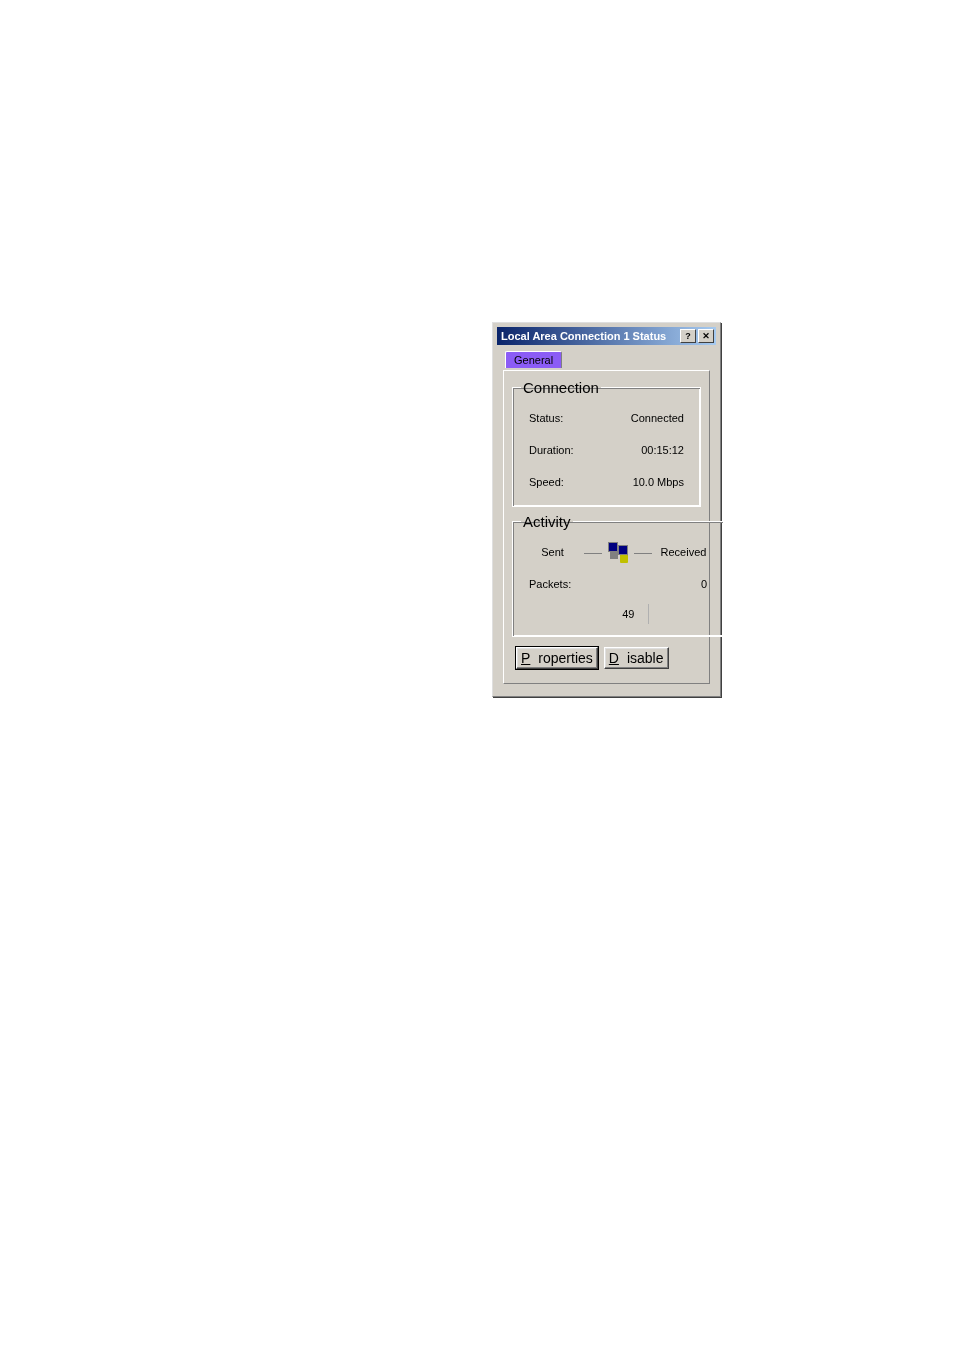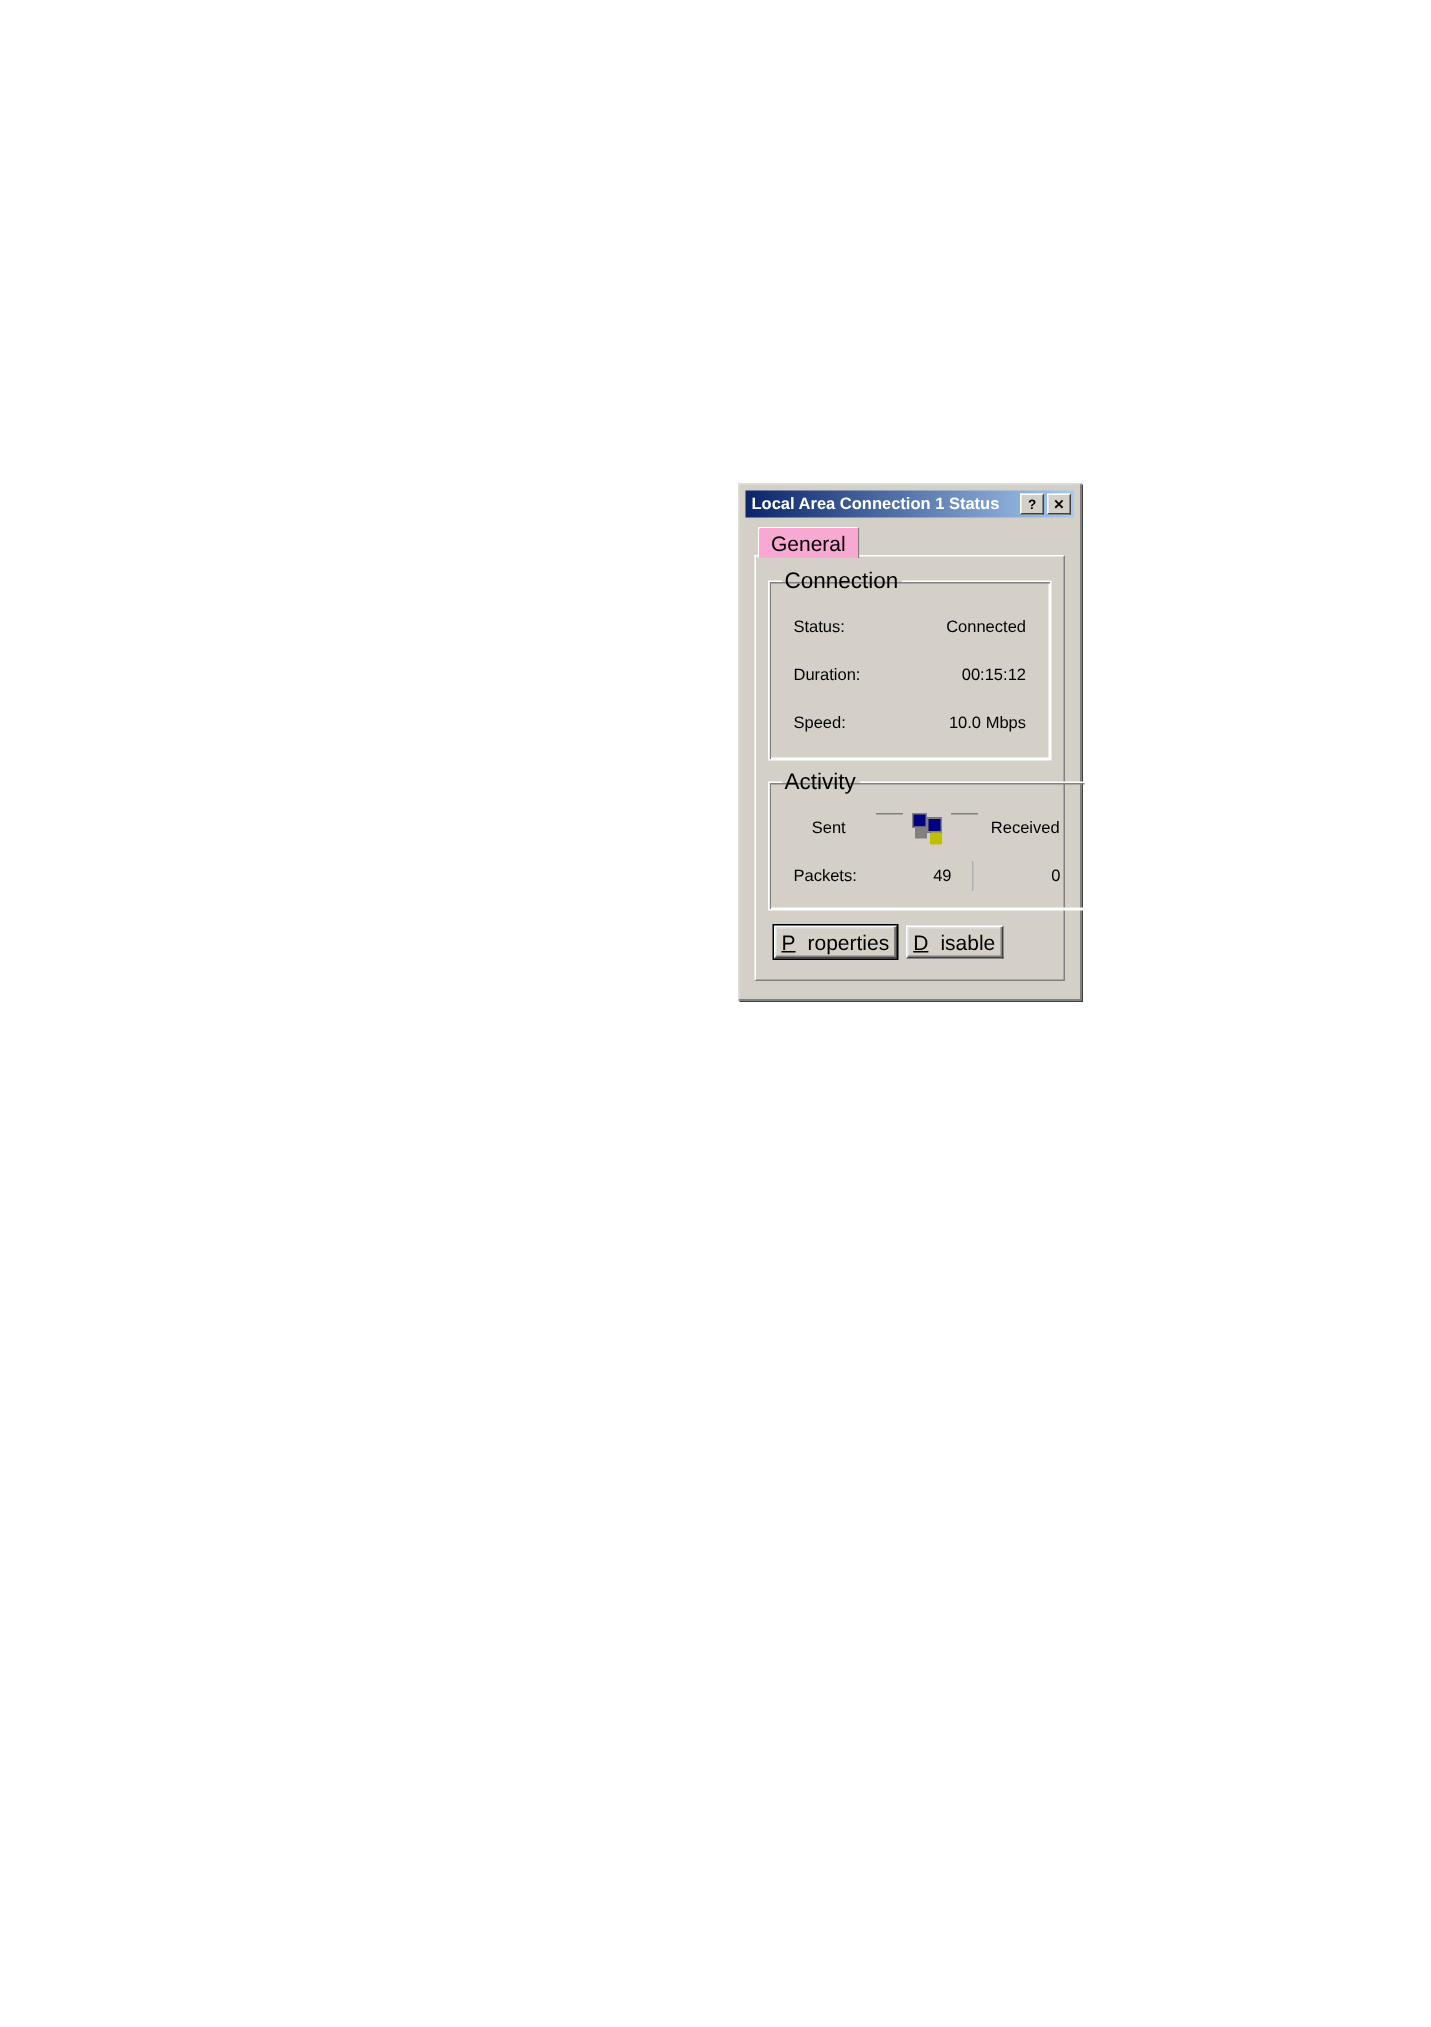--- a/index.html
+++ b/index.html
@@ -57,28 +57,28 @@
       padding: 6px 6px 8px 6px;
     }
     .tabstrip {
       height: 20px;
       position: relative;
     }
     .tab {
       position: absolute;
       top: 0;
       left: 2px;
-      background: #f9a8d4;
+      background: #8b5cf6;
       border: 1px solid #ffffff;
       border-right-color: #808080;
       border-bottom: none;
       border-top-left-radius: 2px;
       border-top-right-radius: 2px;
       padding: 2px 8px 2px 8px;
-      font-size: 14px;
+      font-size: 11px;
       z-index: 2;
       cursor: pointer;
     }
     .tab-panel {
       border: 1px solid #ffffff;
       border-right-color: #808080;
       border-bottom-color: #808080;
       background: #d4d0c8;
       margin-top: -1px;
       padding: 8px 8px 10px 8px;
@@ -102,21 +102,21 @@
       justify-content: space-between;
       align-items: flex-end;
       font-size: 11px;
       color: #000000;
       line-height: 16px;
     }
     .row .lbl { text-align: left; }
     .row .val { text-align: right; }
     .activity-header {
       display: flex;
-      align-items: flex-start;
+      align-items: flex-end;
       justify-content: center;
       font-size: 11px;
       margin: 2px 0 4px 0;
     }
     .activity-header .sent-lbl,
     .activity-header .recv-lbl {
       width: 55px;
       text-align: center;
     }
     .activity-header .line {
@@ -152,21 +152,21 @@
     }
     .stand.s1 { left: 4px; top: 9px; }
     .stand.s2 { left: 14px; top: 12px; }
     .activity-values {
       display: flex;
       justify-content: flex-start;
       font-size: 11px;
       gap: 28px;
     }
     .activity-values .left { width: 60px; }
-    .activity-values .mid { flex: 1; text-align: center; border-right: 1px solid #b0b0b0; padding-right: 8px; }
+    .activity-values .mid { flex: 1; text-align: center; border-right: 1px solid #b0b0b0; padding-right: 8px; margin-top: 30px; }
     .activity-values .right { flex: 1; text-align: right; padding-left: 8px; }
     .btn-row {
       display: flex;
       gap: 6px;
       margin-top: 6px;
     }
     .win-btn {
       font-family: Tahoma, Arial, sans-serif;
       font-size: 14px;
       background: #d4d0c8;

